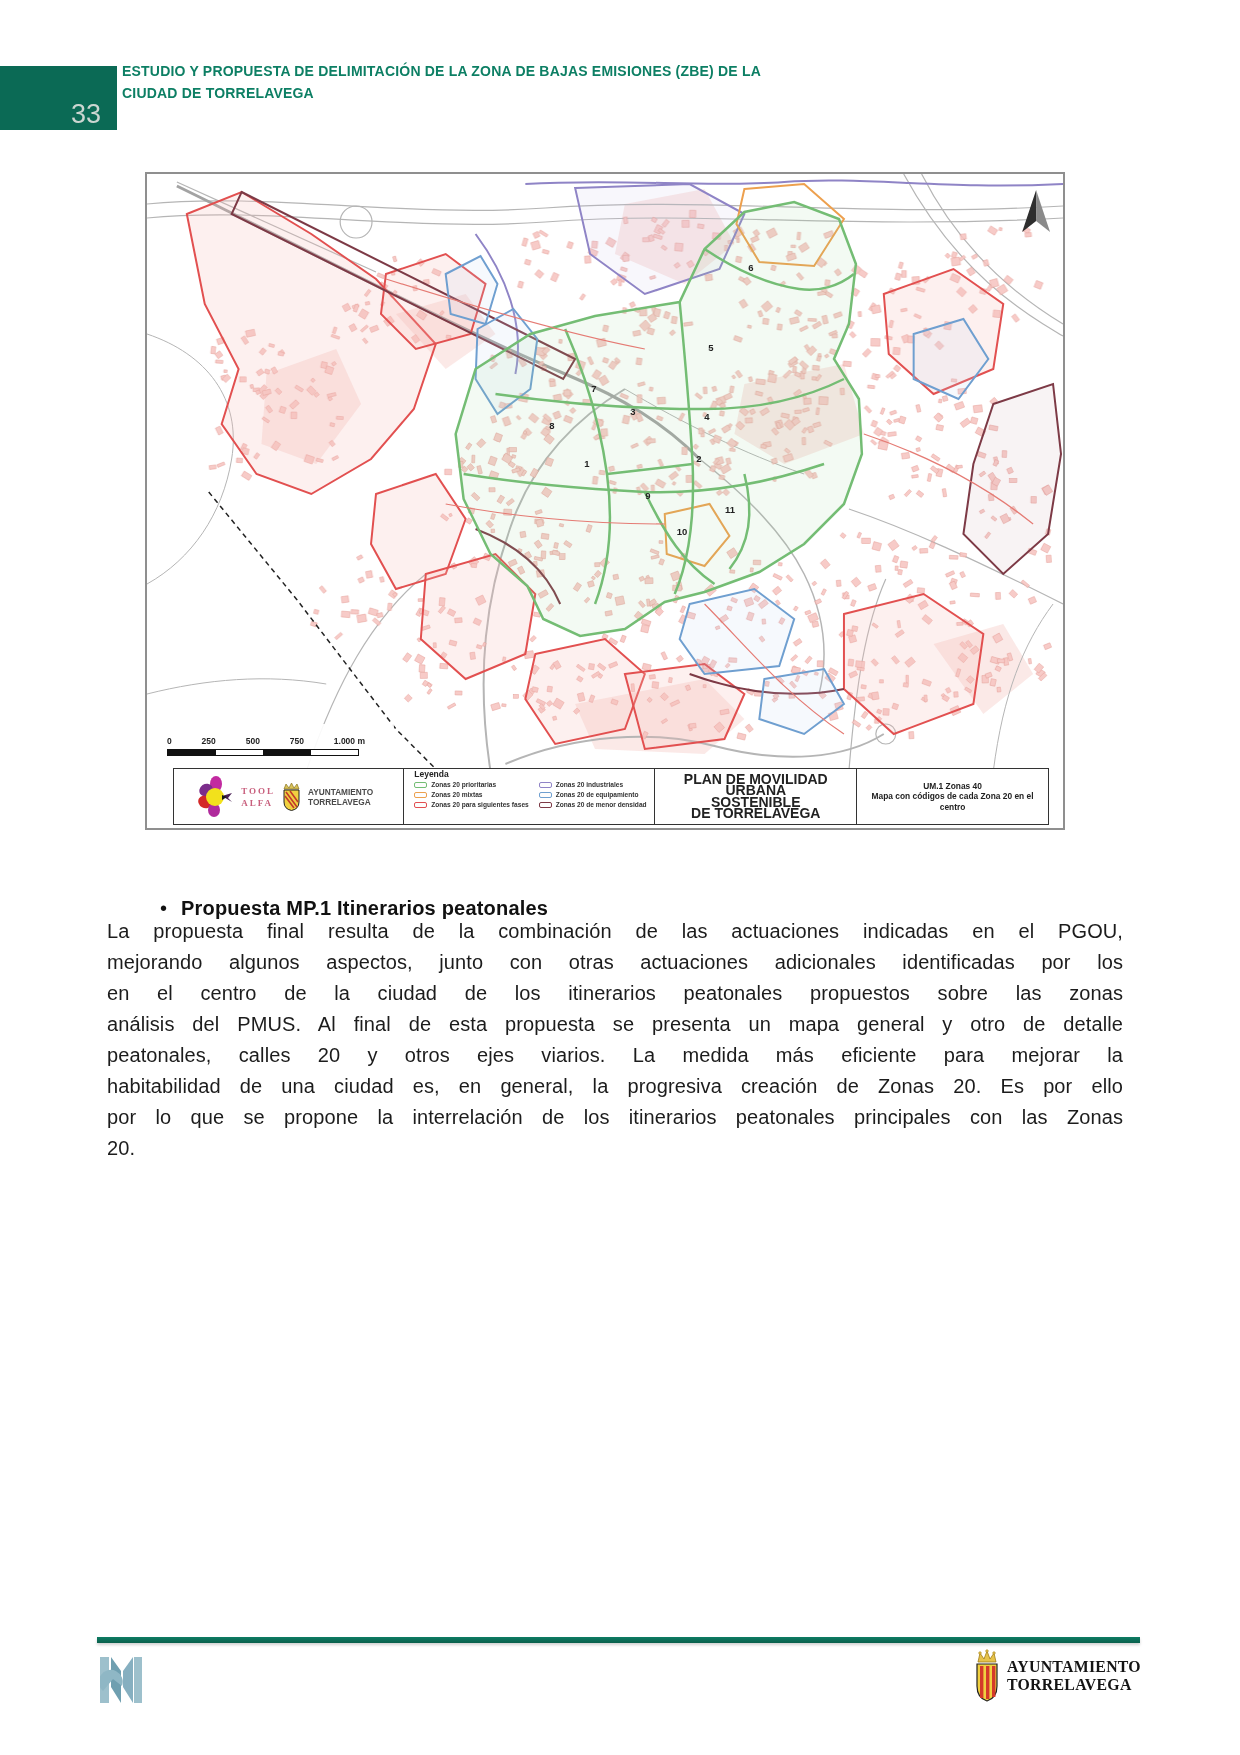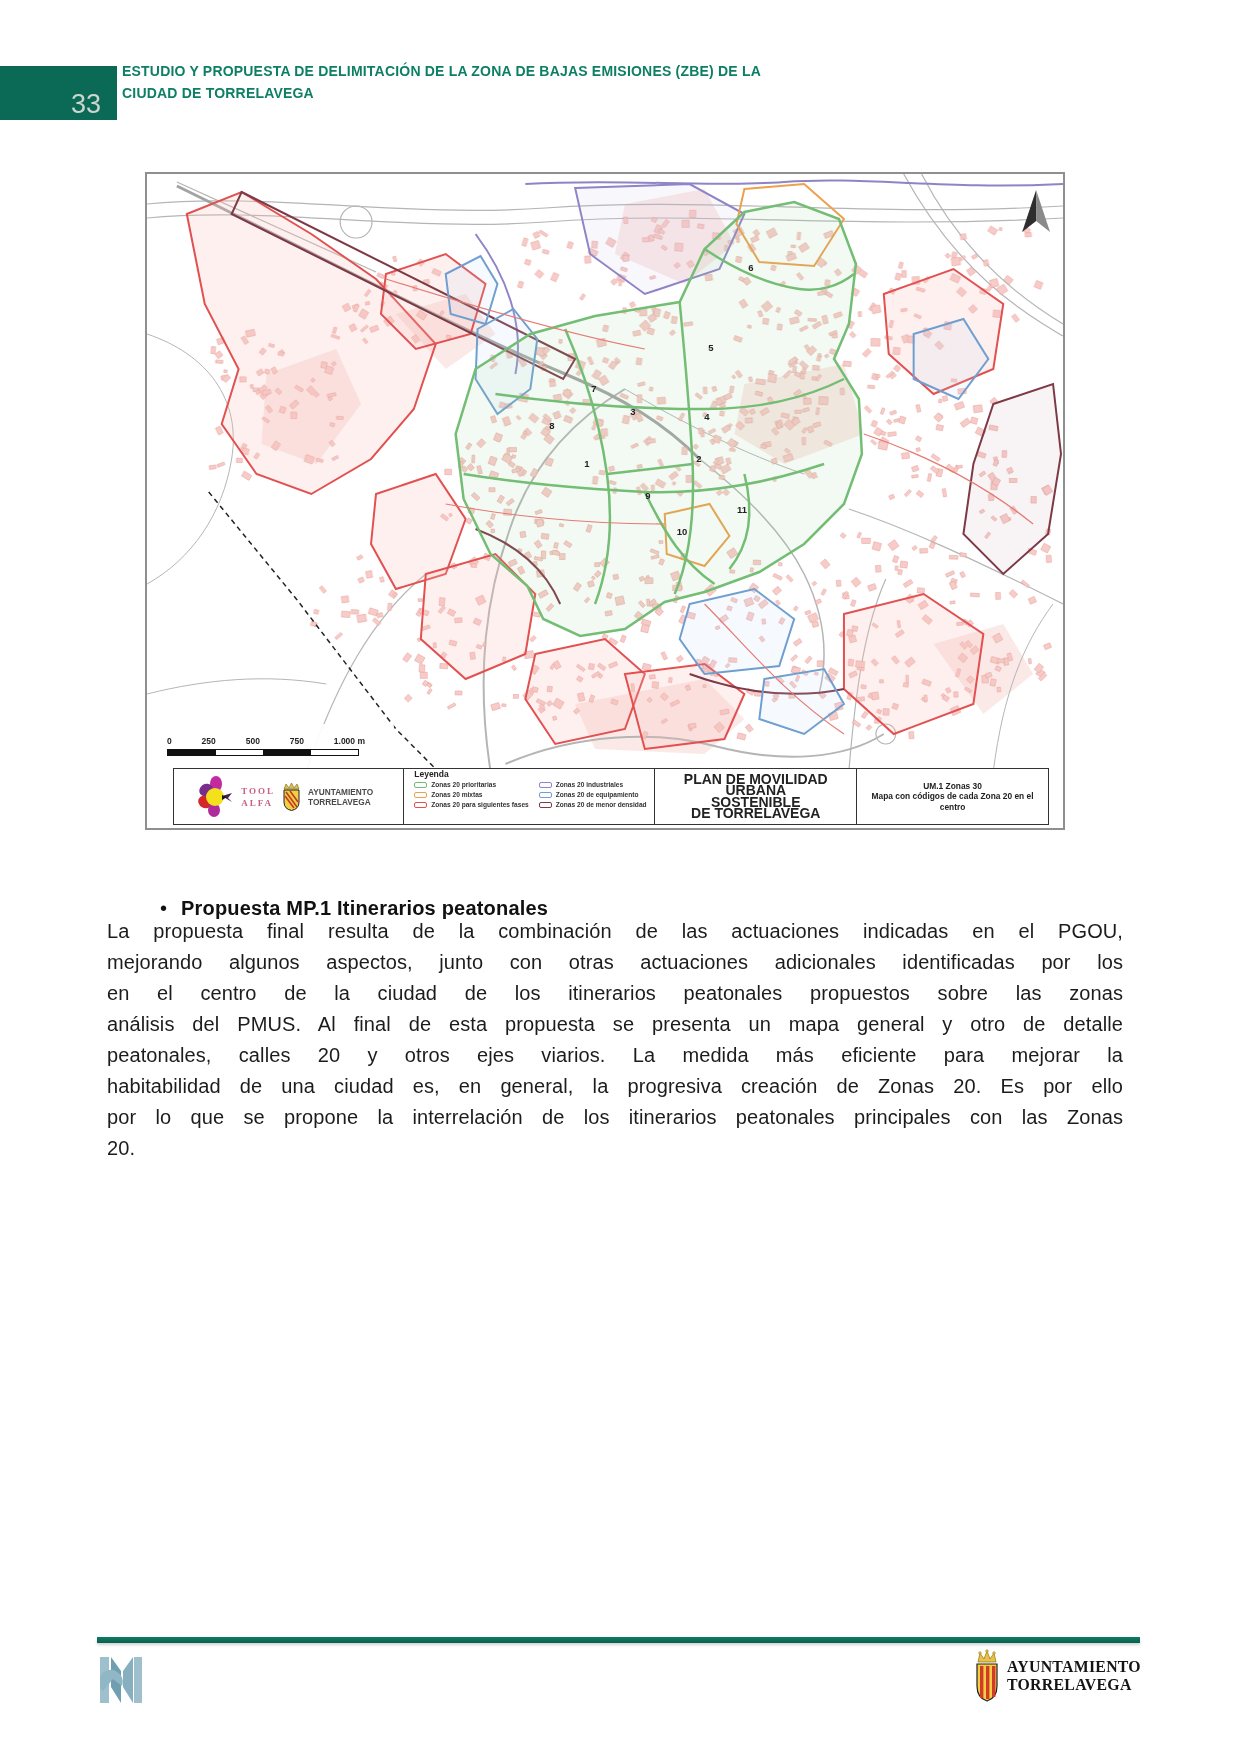--- a/index.html
+++ b/index.html
@@ -1,21 +1,21 @@
 <!DOCTYPE html>
 <html><head>
 <meta charset="utf-8">
 <style>
   * { margin:0; padding:0; box-sizing:border-box; }
   html,body { background:#ffffff; }
   body { font-family:"Liberation Sans", sans-serif; }
   .page { position:relative; width:1240px; height:1755px; background:#fff; overflow:hidden; }
 
   
-  .pagenum-box { position:absolute; left:0; top:66px; width:117px; height:54px;
+  .pagenum-box { position:absolute; left:0; top:66px; width:117px; height:64px;
     background:#0b6a55; display:flex; align-items:flex-end; justify-content:flex-end;
     padding:0 16px 2px 0; }
   .pagenum-box span { color:#ccd6d1; font-size:27px; font-weight:400; line-height:1; }
   .htitle { position:absolute; left:122px; top:60px; color:#0d7f64; font-weight:bold;
     font-size:14px; line-height:22px; letter-spacing:0.2px; }
 
   
   .map-frame { position:absolute; left:145px; top:172px; width:920px; height:658px;
     border:2px solid #8f8f8f; background:#fff; }
   .map-svg { position:absolute; left:0; top:0; width:100%; height:595px; display:block; }
@@ -1041,21 +1041,21 @@
         <span class="zn" style="left: 440px; top: 289px;">1</span>
         <span class="zn" style="left: 552px; top: 284px;">2</span>
         <span class="zn" style="left: 486px; top: 237px;">3</span>
         <span class="zn" style="left: 560px; top: 242px;">4</span>
         <span class="zn" style="left: 564px; top: 173px;">5</span>
         <span class="zn" style="left: 604px; top: 93px;">6</span>
         <span class="zn" style="left: 447px; top: 214px;">7</span>
         <span class="zn" style="left: 405px; top: 251px;">8</span>
         <span class="zn" style="left: 501px; top: 321px;">9</span>
         <span class="zn" style="left: 535px; top: 357px;">10</span>
-        <span class="zn" style="left: 595px; top: 335px;">11</span>
+        <span class="zn" style="left: 583px; top: 335px;">11</span>
       </div>
 
     <div class="scalebar">
       <div class="scalebar-labels" id="scalebar-labels">
           <span>0</span>
           <span>250</span>
           <span>500</span>
           <span>750</span>
           <span>1.000 m</span>
         </div>
@@ -1127,21 +1127,21 @@
         </div>
       </div>
 
       <div class="lbox lbox-plan">
         <div>PLAN DE MOVILIDAD URBANA</div>
         <div>SOSTENIBLE</div>
         <div>DE TORRELAVEGA</div>
       </div>
 
       <div class="lbox lbox-sheet">
-        <div>UM.1 Zonas 30</div>
+        <div>UM.1 Zonas 40</div>
         <div>Mapa con códigos de cada Zona 20 en el</div>
         <div>centro</div>
       </div>
     </div>
   </div>
 
   <div class="bullet-line">
     <span class="bullet">•</span>
     <span class="bhead">Propuesta MP.1 Itinerarios peatonales</span>
   </div>

